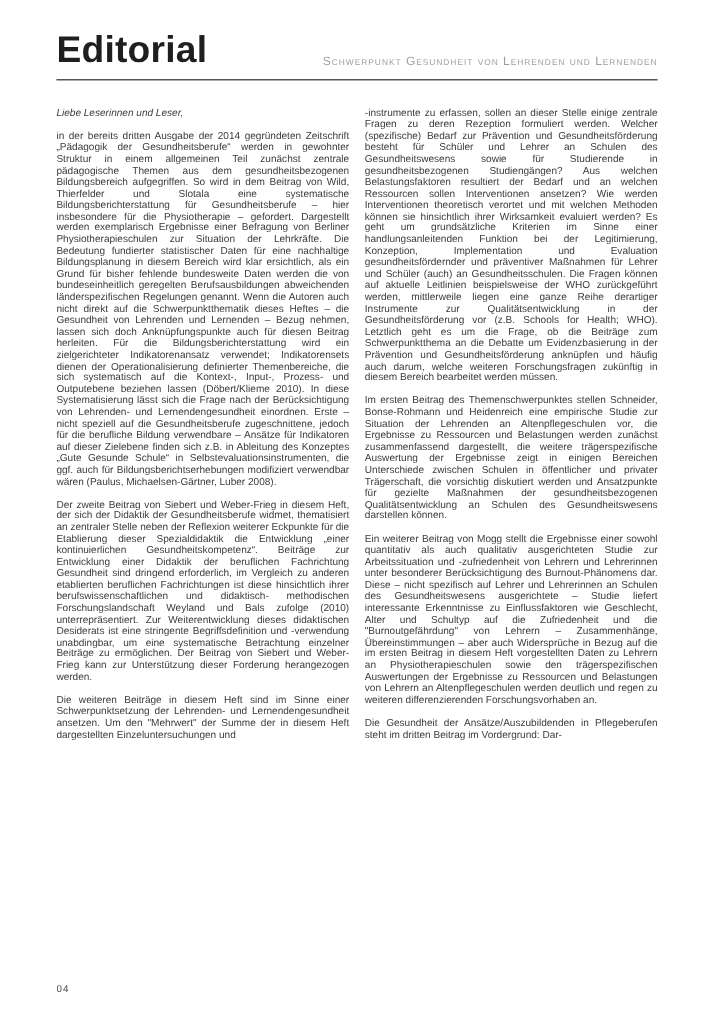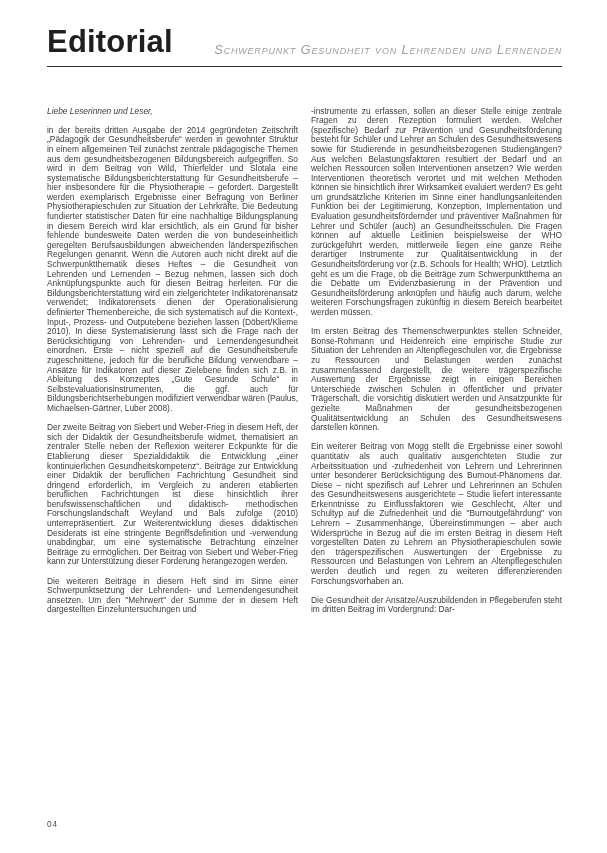--- a/index.html
+++ b/index.html
@@ -7,58 +7,57 @@
   body { font-family: "Liberation Sans", sans-serif; }
 
   .page {
     position: relative;
     width: 607px;
     height: 853px;
     margin: 0 auto;
     background: #ffffff;
     display: flex;
     flex-direction: column;
-    padding: 26px 45px 0 47px;
+    padding: 26px 59px 0 47px;
     color: #3a3a3a;
     overflow: hidden;
   }
 
   
   .masthead {
     display: flex;
     justify-content: space-between;
     align-items: flex-end;
   }
   .page-title {
     font-size: 31px;
     font-weight: 600;
     letter-spacing: 0.2px;
     color: #1f1f1f;
     line-height: 1.05;
   }
   .issue-topic {
     font-variant: small-caps;
-    font-size: 13px;
+    font-size: 10px;
     letter-spacing: 0.8px;
     color: #9aa19d;
     padding-bottom: 2px;
     white-space: nowrap;
-    font-style: italic;
   }
   .header-rule {
     border: none;
     border-top: 1.6px solid #2b2b2b;
     margin-top: 7px;
   }
 
   
   .columns {
     display: flex;
     gap: 13px;
-    margin-top: 40px;
+    margin-top: 23px;
     flex: 0 0 auto;
   }
   .col {
     flex: 1 1 0;
     font-size: 8.4px;
     line-height: 9.6px;
     text-align: justify;
     hyphens: auto;
     -webkit-hyphens: auto;
     color: #3c3c3c;

